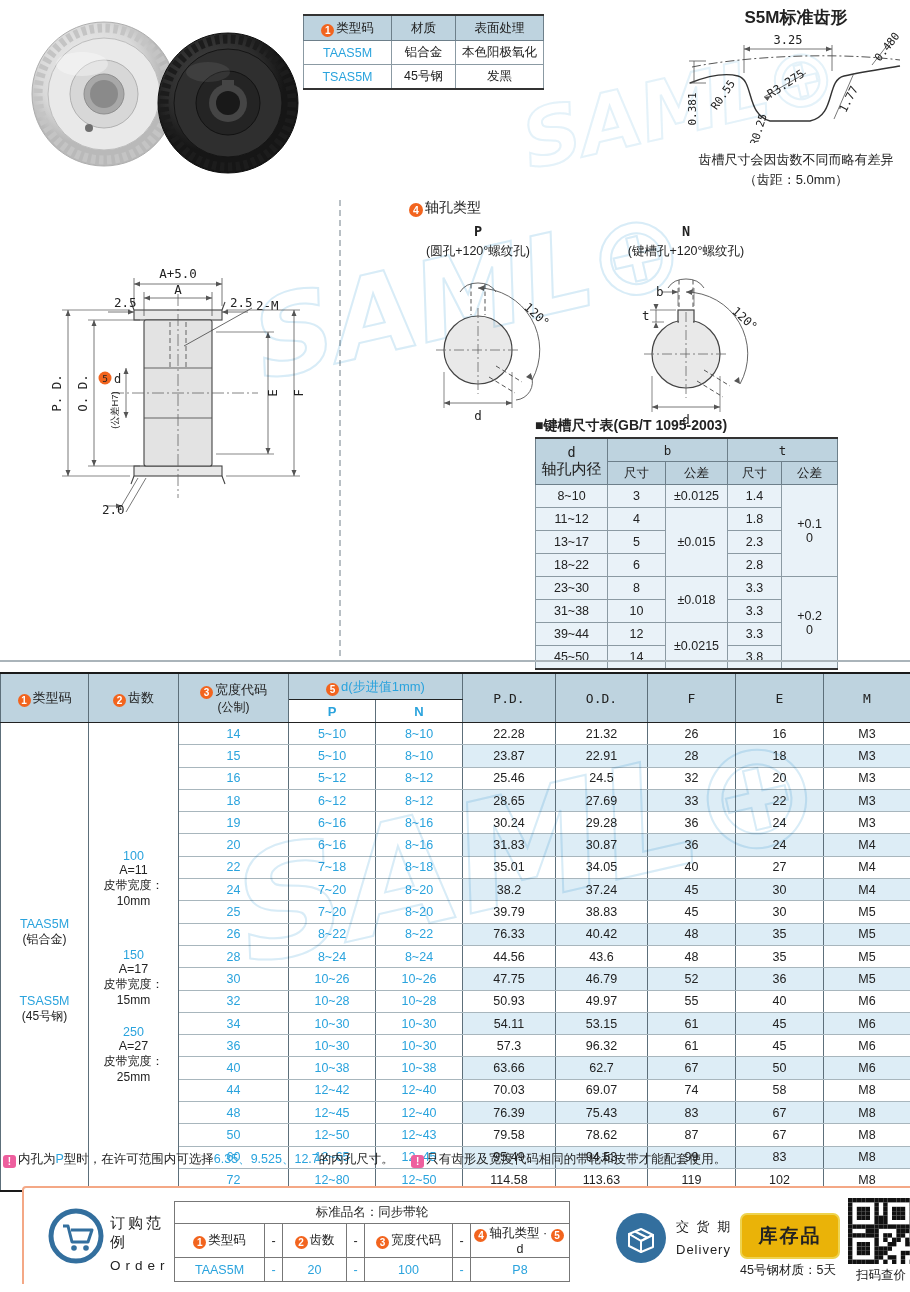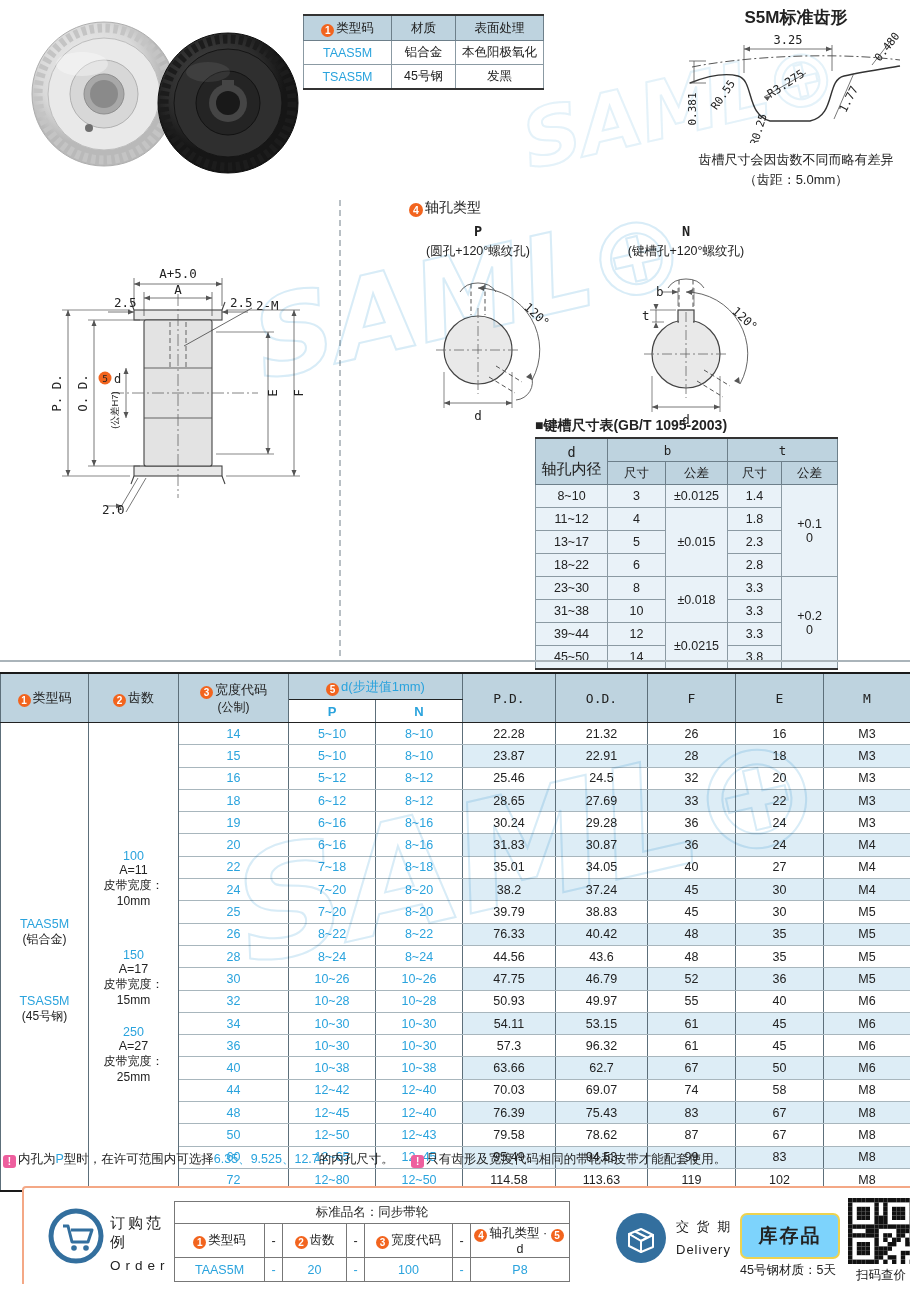--- a/index.html
+++ b/index.html
@@ -33,21 +33,21 @@
   .main-table td{border-left:1px solid #5d6f7a;border-right:1px solid #5d6f7a;
                  border-top:1px solid #a8b6bd;border-bottom:1px solid #a8b6bd;
                  height:19.3px;text-align:center;background:#fff;}
   .main-table td.altc{background:#ddedf6;}
   .main-table td.mergecell{vertical-align:middle;background:#fff;}
   .vstack{display:flex;flex-direction:column;align-items:center;}
   .order-box{border:2px solid #f4a886;border-radius:4px;background:#fff;margin-left:18px;}
   .ord-table{width:100%;font-size:12.5px;}
   .ord-table td{border:1px solid #777;text-align:center;height:21px;background:#fff;}
   .ord-table .ttl td{height:19px;border-bottom:1px solid #777;}
-  .stock{background:#7dd3fc;border:2px solid #eed34f;border-radius:7px;display:flex;
+  .stock{background:#eab308;border:2px solid #eed34f;border-radius:7px;display:flex;
          align-items:center;justify-content:center;font-size:19px;font-weight:bold;letter-spacing:2px;}
   .wm{position:absolute;pointer-events:none;font-weight:bold;font-style:italic;
       font-family:"DejaVu Sans",sans-serif;color:transparent;-webkit-text-stroke:2px #d8ecf7;
       mix-blend-mode:multiply;z-index:5;white-space:nowrap;}
   svg text{font-family:"DejaVu Sans Mono",monospace;fill:#222;}
   svg text.cjk{font-family:"Liberation Sans","DejaVu Sans",sans-serif;}
   .notebar{font-size:12.5px;color:#222;}
   .seg-gap{display:inline-block;width:14px;}
 </style>
 </head>

